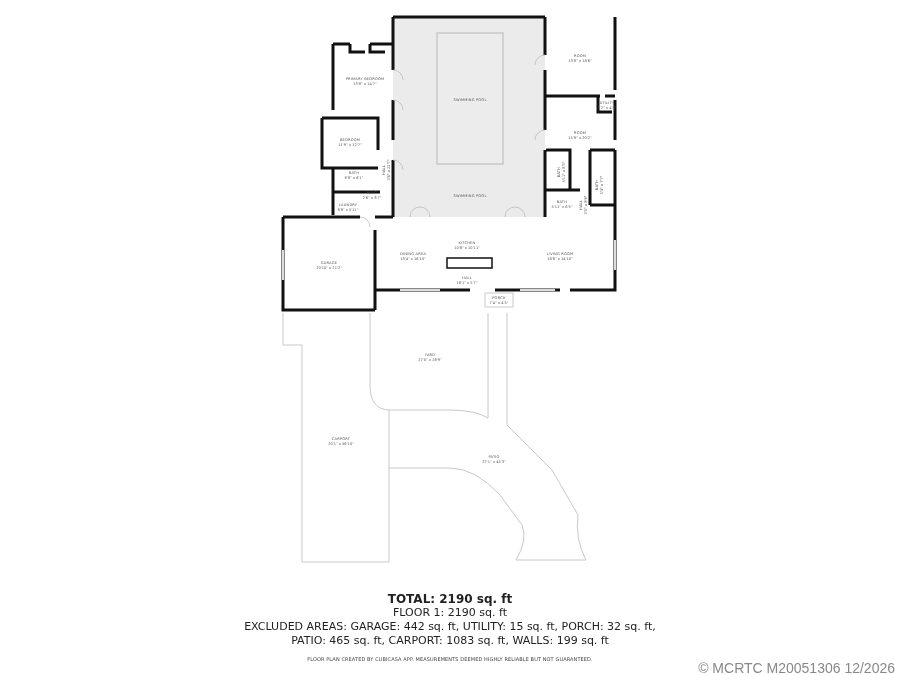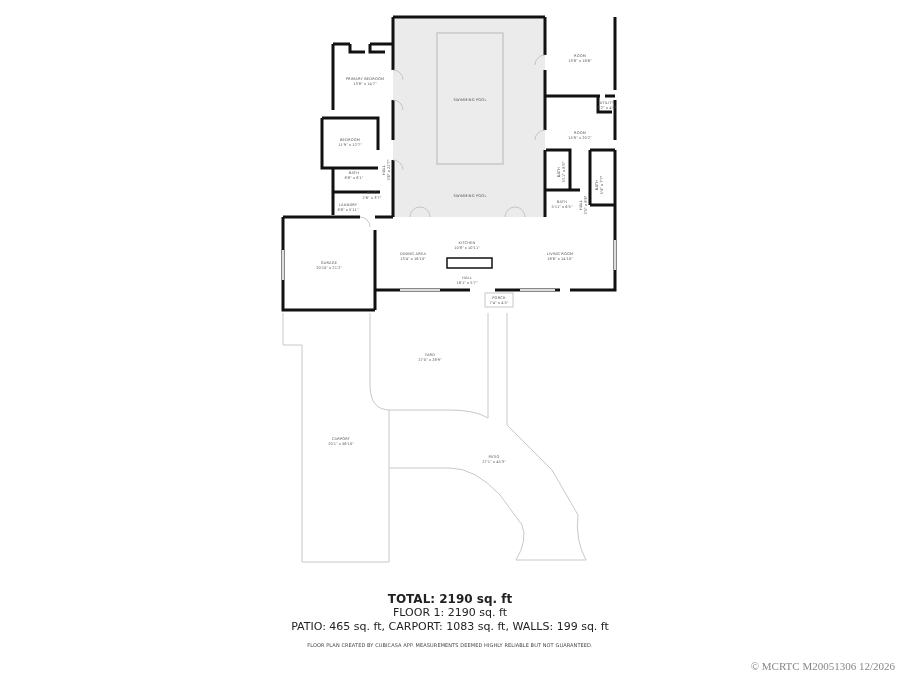--- a/index.html
+++ b/index.html
@@ -6,21 +6,21 @@
   body{width:900px;height:675px;position:relative;overflow:hidden;font-family:"Liberation Sans",sans-serif;}
   #plan{position:absolute;left:0;top:0;}
   .room-label{position:absolute;text-align:center;font-family:"DejaVu Sans",sans-serif;color:#555;font-size:3.6px;line-height:5px;transform:translate(-50%,-50%);white-space:nowrap;}
   .room-label .name{display:block;letter-spacing:0.2px;}
   .room-label .dim{display:block;}
   .room-label.v{transform:translate(-50%,-50%) rotate(-90deg);}
   #summary{position:absolute;left:0;width:900px;top:592px;text-align:center;color:#222;font-family:"DejaVu Sans",sans-serif;}
   #summary .total{font-weight:bold;font-size:12px;line-height:14px;}
   #summary .line{font-size:11px;line-height:14px;}
   #summary .disclaimer{font-size:5px;letter-spacing:0.1px;margin-top:8px;color:#444;}
-  #copyright{position:absolute;right:5px;top:660px;font-size:11px;color:#888;font-family:Liberation Serif, serif;}
+  #copyright{position:absolute;right:5px;top:660px;font-size:14px;color:#888;font-family:Liberation Sans, sans-serif;}
 </style>
 </head>
 <body>
 
 <svg id="plan" width="900" height="675" viewBox="0 0 900 675">
 
   <rect x="393" y="17" width="152" height="200" fill="#ebebeb" stroke="none"></rect>
   <rect x="437" y="33" width="66" height="131" fill="#ececec" stroke="#c9c9c9" stroke-width="1.5"></rect>
 
   <g fill="none" stroke="#c8c8c8" stroke-width="1">
@@ -160,17 +160,18 @@
   <span class="dim">20'1" x 56'10"</span>
 </div>
 <div class="room-label" style="left:494px;top:460px;">
   <span class="name">PATIO</span>
   <span class="dim">27'1" x 45'3"</span>
 </div>
 
 <div id="summary">
   <div class="total">TOTAL: 2190 sq. ft</div>
   <div class="line">FLOOR 1: 2190 sq. ft</div>
+  <div class="line">EXCLUDED AREAS: GARAGE: 442 sq. ft, UTILITY: 15 sq. ft, PORCH: 32 sq. ft,</div>
   <div class="line">PATIO: 465 sq. ft, CARPORT: 1083 sq. ft, WALLS: 199 sq. ft</div>
   <div class="disclaimer">FLOOR PLAN CREATED BY CUBICASA APP. MEASUREMENTS DEEMED HIGHLY RELIABLE BUT NOT GUARANTEED.</div>
 </div>
 
 <div id="copyright">© MCRTC M20051306 12/2026</div>
 
 </body></html>

